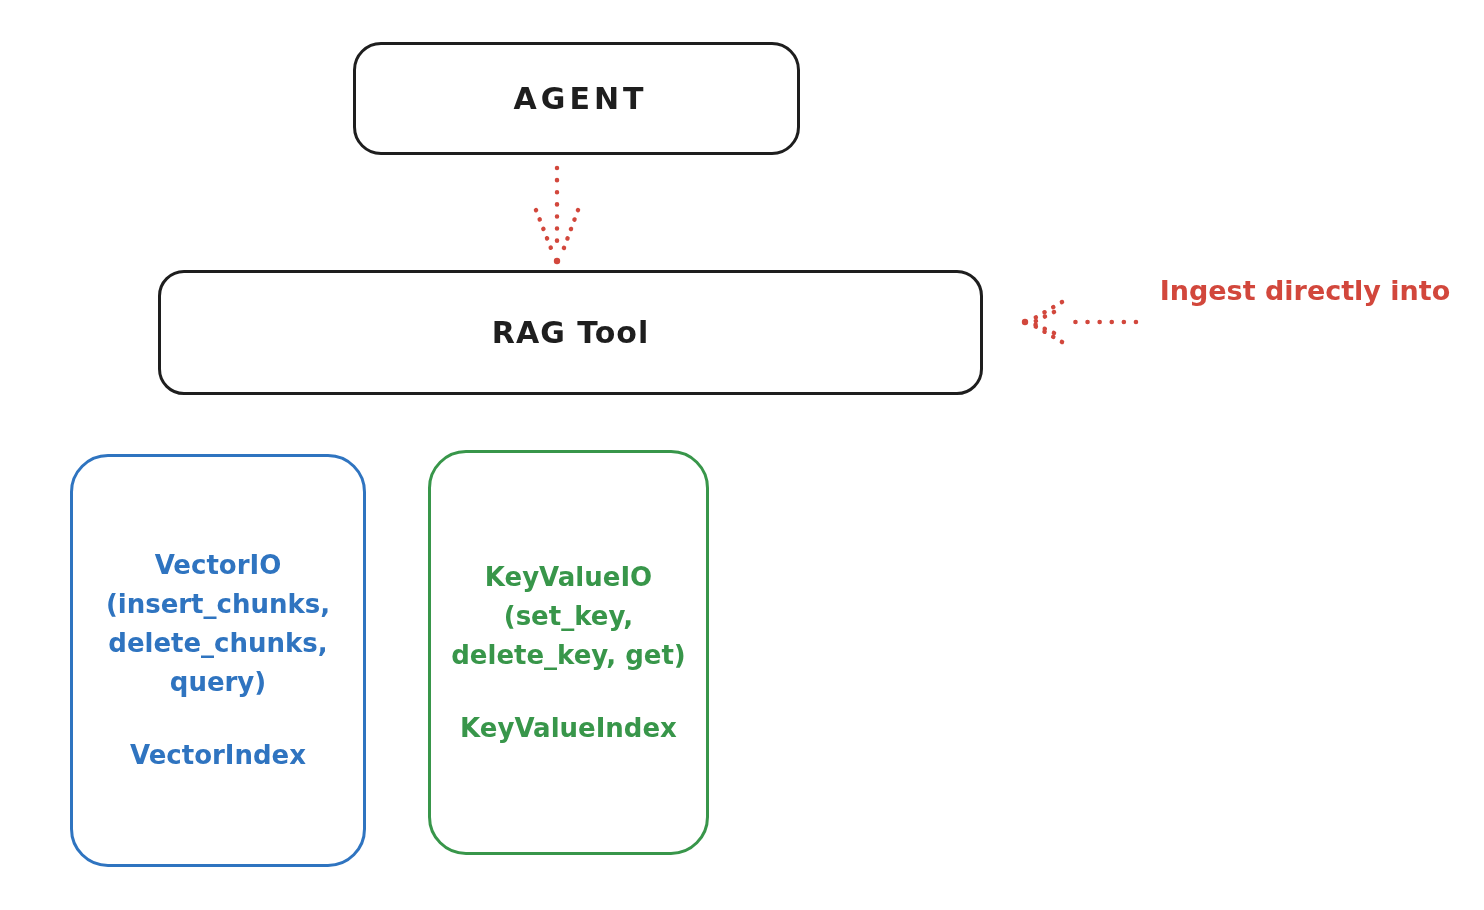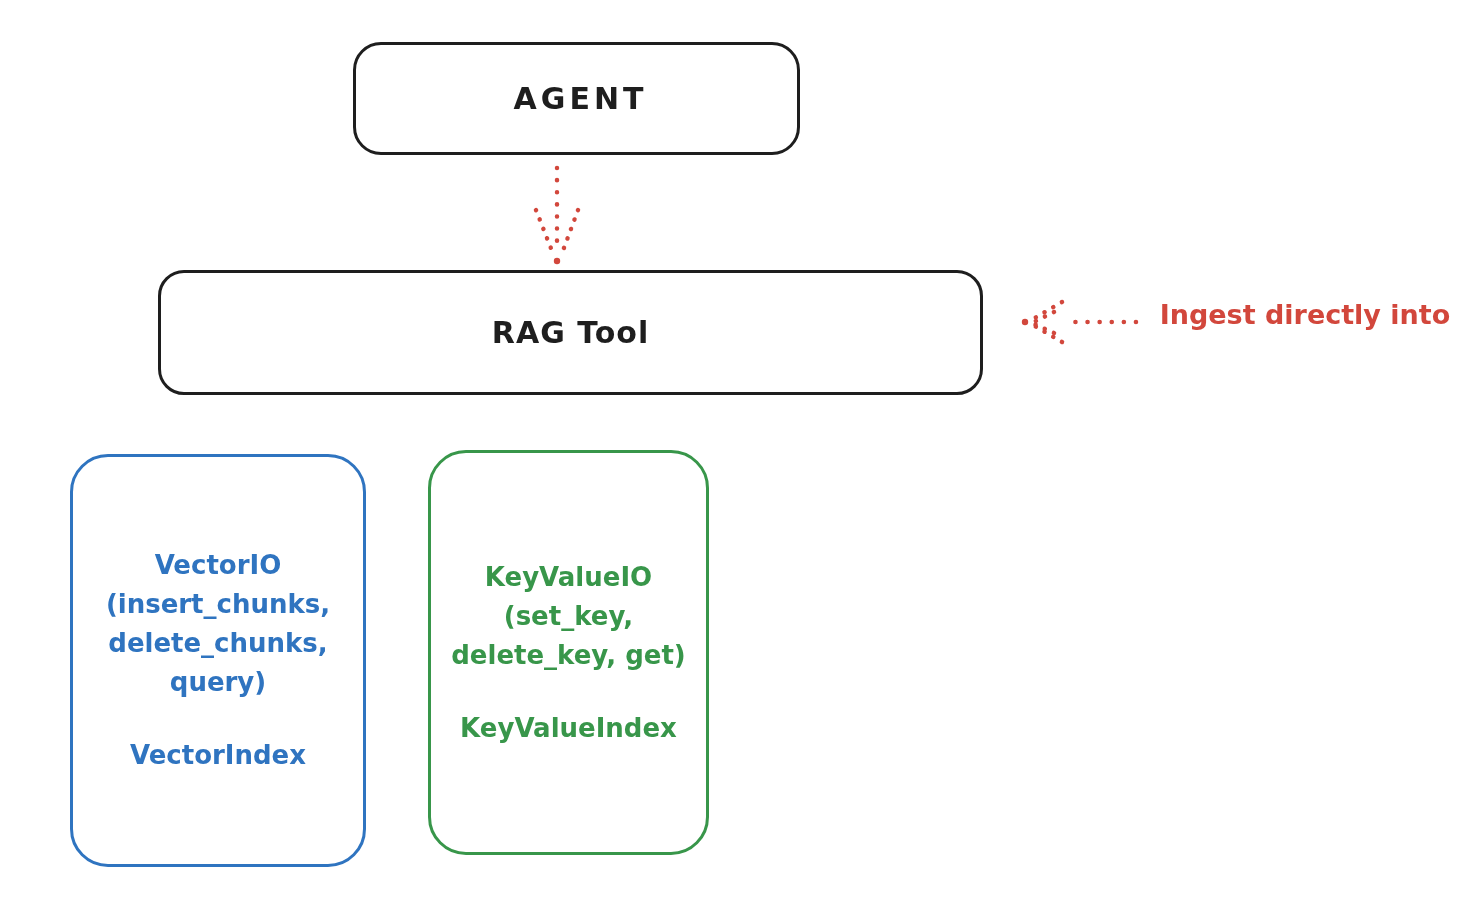--- a/index.html
+++ b/index.html
@@ -62,21 +62,21 @@
   }
   .dotted-fine {
     fill: none;
     stroke: var(--accent, #d2473c);
     stroke-width: 4.5;
     stroke-linecap: round;
     stroke-dasharray: 0.1 10;
   }
   .annotation {
     position: absolute;
-    left: 1140px; top: 298px;
+    left: 1140px; top: 274px;
     width: 330px;
     text-align: center;
     color: var(--accent, #d2473c);
     font-size: 27px;
     font-weight: 600;
     line-height: 1.25;
   }
   .storage-box {
     position: absolute;
     display: flex;

